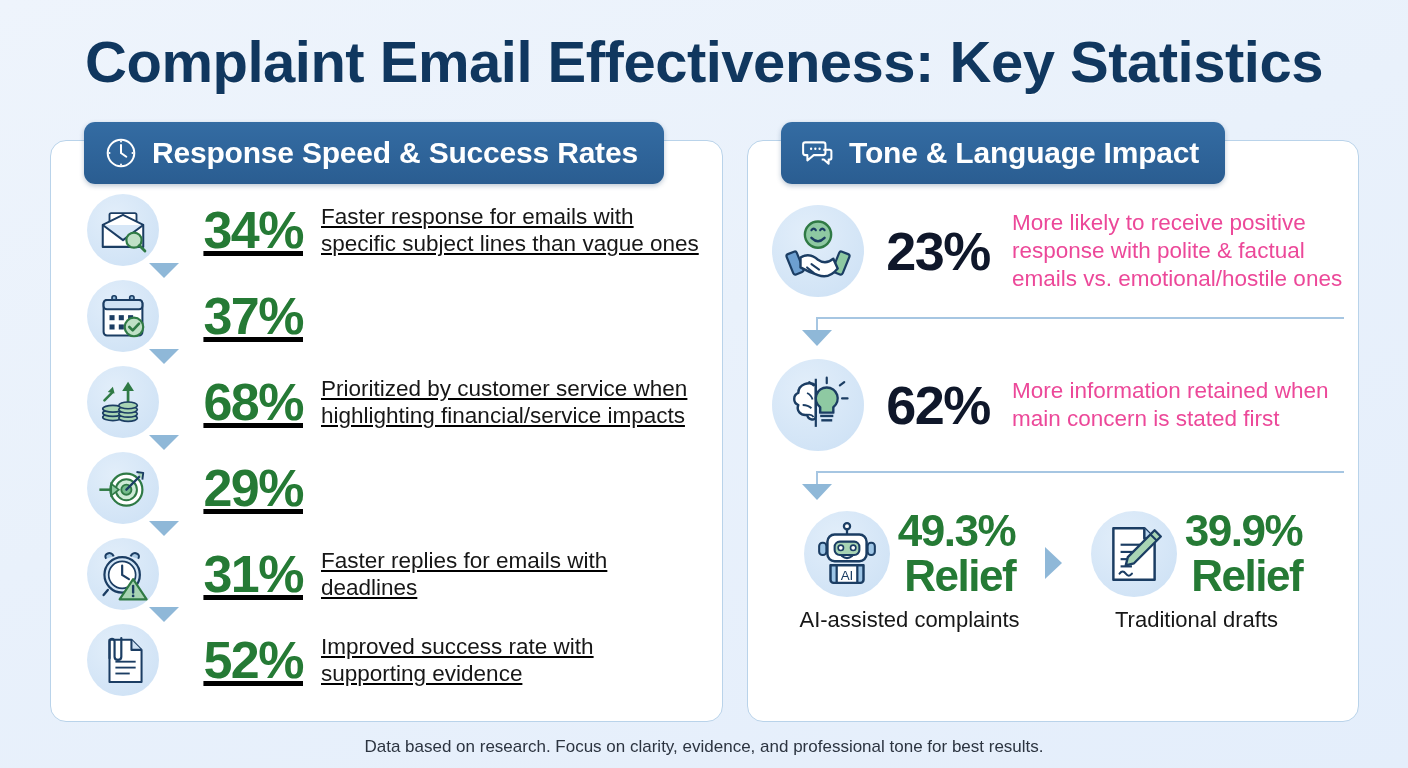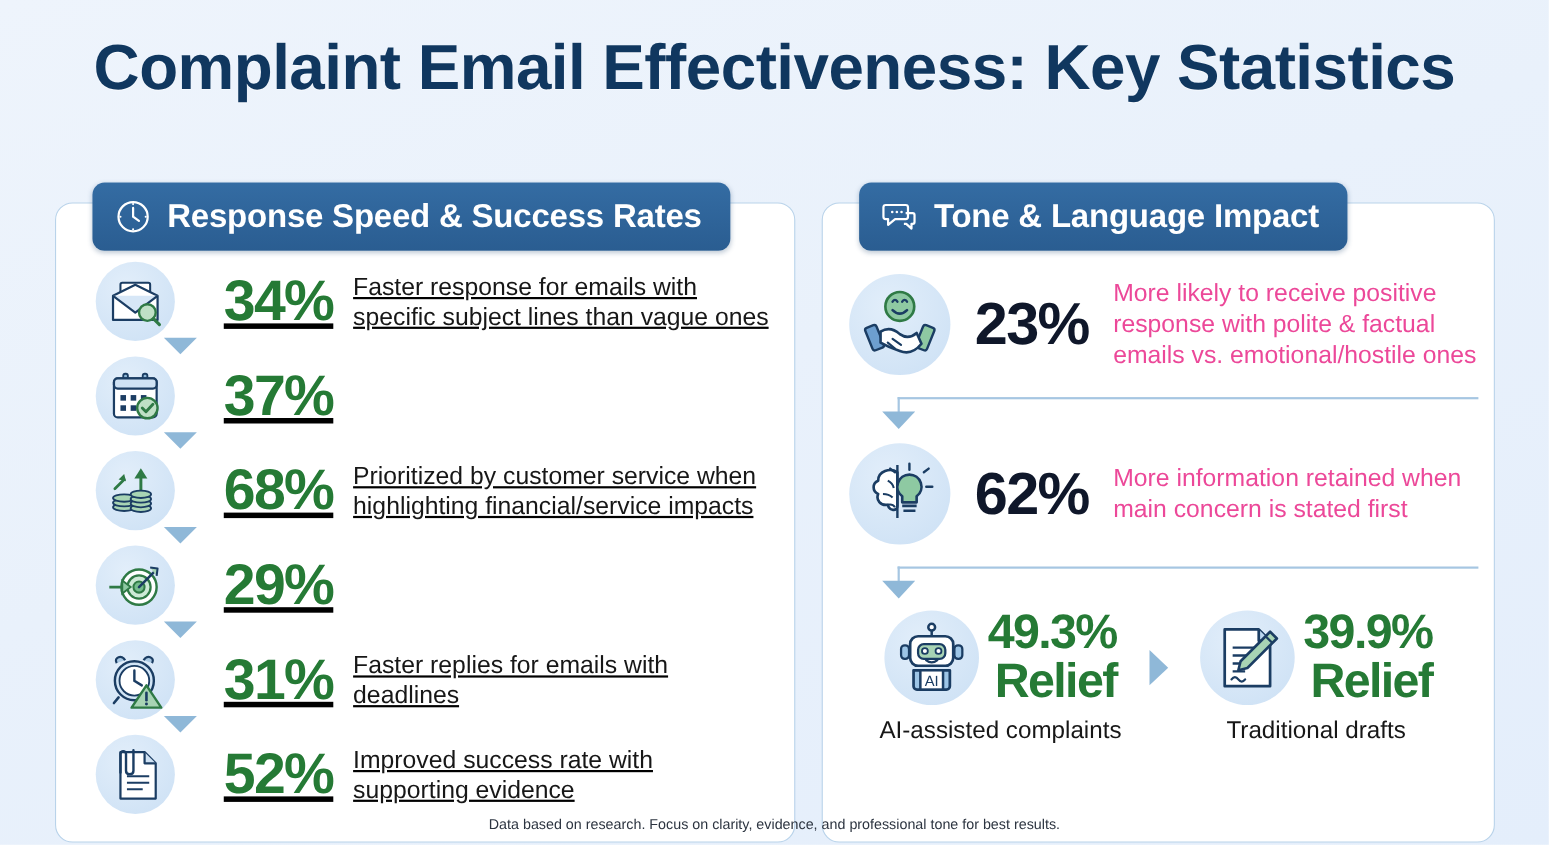--- a/index.html
+++ b/index.html
@@ -31,21 +31,20 @@
   
   .panels {
     position: absolute;
     top: 140px;
     left: 0;
     width: 1124px;
     height: 584px;
     display: flex;
     gap: 24px;
     padding: 0 50px;
-    margin-top: 44px;
   }
 
   .panel {
     position: relative;
     background: #ffffff;
     border: 1.5px solid #b9d3ea;
     border-radius: 16px;
     flex: 0 0 auto;
   }
   .panel-left  { width: 673px; height: 582px; }
@@ -227,21 +226,21 @@
     flex: 0 0 auto;
   }
 
   
   .footer-note {
     position: absolute;
     left: 0; right: 0;
     bottom: 11px;
     text-align: center;
     color: #2c3440;
-    font-size: 13px;
+    font-size: 17px;
   }
 </style>
 </head>
 <body>
 
 <div class="page-title">Complaint Email Effectiveness: Key Statistics</div>
 
 <div class="panels">
 
   <section class="panel panel-left">

